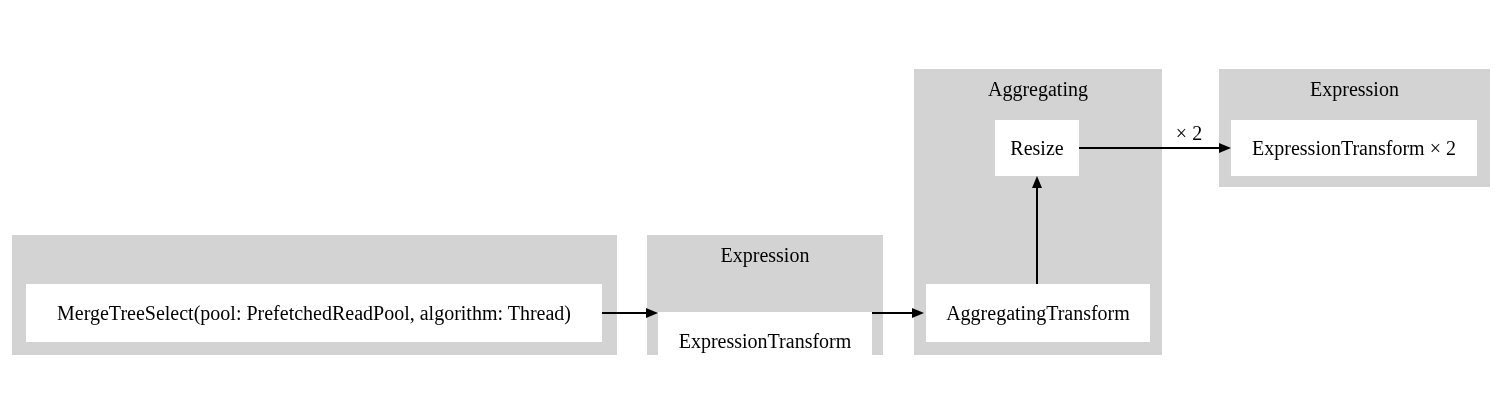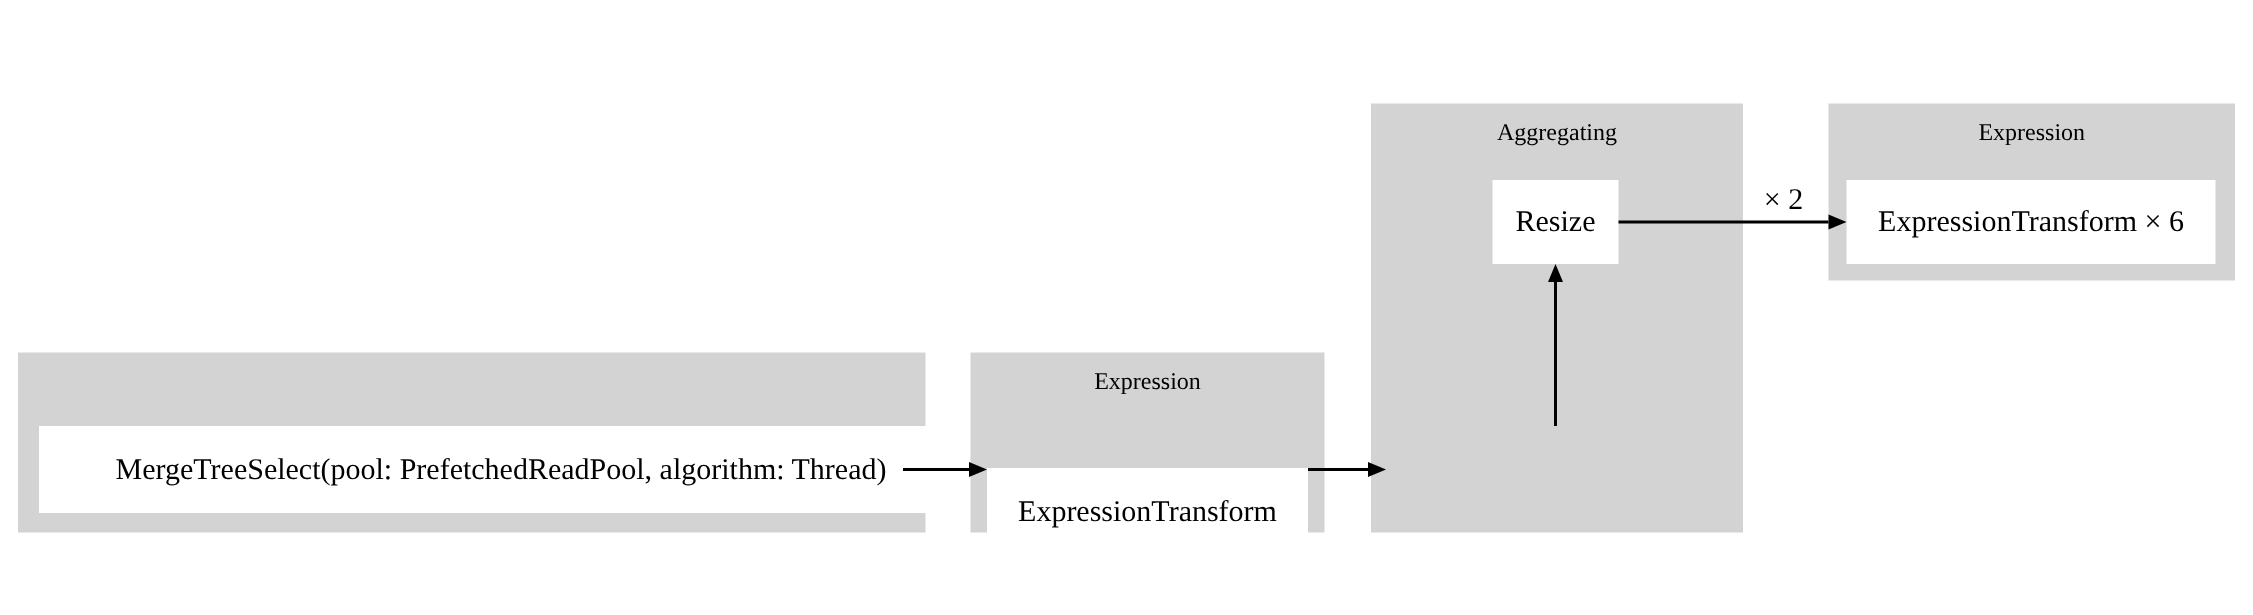--- a/index.html
+++ b/index.html
@@ -8,21 +8,21 @@
     width: 1502px;
     height: 410px;
     background: #ffffff;
     font-family: "Liberation Serif", "DejaVu Serif", serif;
     color: #000000;
     overflow: hidden;
   }
   .cluster { position: absolute; background: #d3d3d3; }
   .cluster-title {
     position: absolute; left: 0; right: 0; top: 8px;
-    text-align: center; font-size: 16px; line-height: 24px;
+    text-align: center; font-size: 20px; line-height: 24px;
     white-space: nowrap;
   }
   .node {
     position: absolute; background: #ffffff;
     display: flex; align-items: center; justify-content: center;
     font-size: 20px; white-space: nowrap;
   }
   .hline { position: absolute; height: 2px; background: #000000; }
   .vline { position: absolute; width: 2px; background: #000000; }
   .arrow-right {
@@ -37,21 +37,21 @@
     border-right: 5px solid transparent;
     border-bottom: 12px solid #000000;
   }
   .edge-label {
     position: absolute; font-size: 20px; line-height: 24px;
     text-align: center; white-space: nowrap;
   }
 
   
   #c1 { left: 12px; top: 235px; width: 605px; height: 120px; }
-  #n1 { left: 14px; top: 49px; width: 576px; height: 58px; padding-left: 20px; }
+  #n1 { left: 14px; top: 49px; width: 576px; height: 58px; }
   
   #c2 { left: 647px; top: 235px; width: 236px; height: 120px; }
   #n2 { left: 11px; top: 49px; width: 214px; height: 58px; margin-top: 28px; }
   
   #c3 { left: 914px; top: 69px; width: 248px; height: 286px; }
   #n3a { left: 81px; top: 51px; width: 84px; height: 56px; text-align: right; }
   #n3b { left: 12px; top: 215px; width: 224px; height: 58px; }
   
   #c4 { left: 1219px; top: 69px; width: 271px; height: 118px; }
   #n4 { left: 12px; top: 51px; width: 246px; height: 56px; }
@@ -77,25 +77,26 @@
   </div>
 
   <div class="cluster" id="c2">
     <div class="cluster-title">Expression</div>
     <div class="node" id="n2">ExpressionTransform</div>
   </div>
 
   <div class="cluster" id="c3">
     <div class="cluster-title">Aggregating</div>
     <div class="node" id="n3a">Resize</div>
+    <div class="node" id="n3b">AggregatingTransform</div>
   </div>
 
   <div class="cluster" id="c4">
     <div class="cluster-title">Expression</div>
-    <div class="node" id="n4">ExpressionTransform × 6</div>
+    <div class="node" id="n4">ExpressionTransform × 2</div>
   </div>
 
   <div class="hline" id="e1-line"></div>
   <div class="arrow-right" id="e1-head"></div>
 
   <div class="hline" id="e2-line"></div>
   <div class="arrow-right" id="e2-head"></div>
 
   <div class="vline" id="e3-line"></div>
   <div class="arrow-up" id="e3-head"></div>

